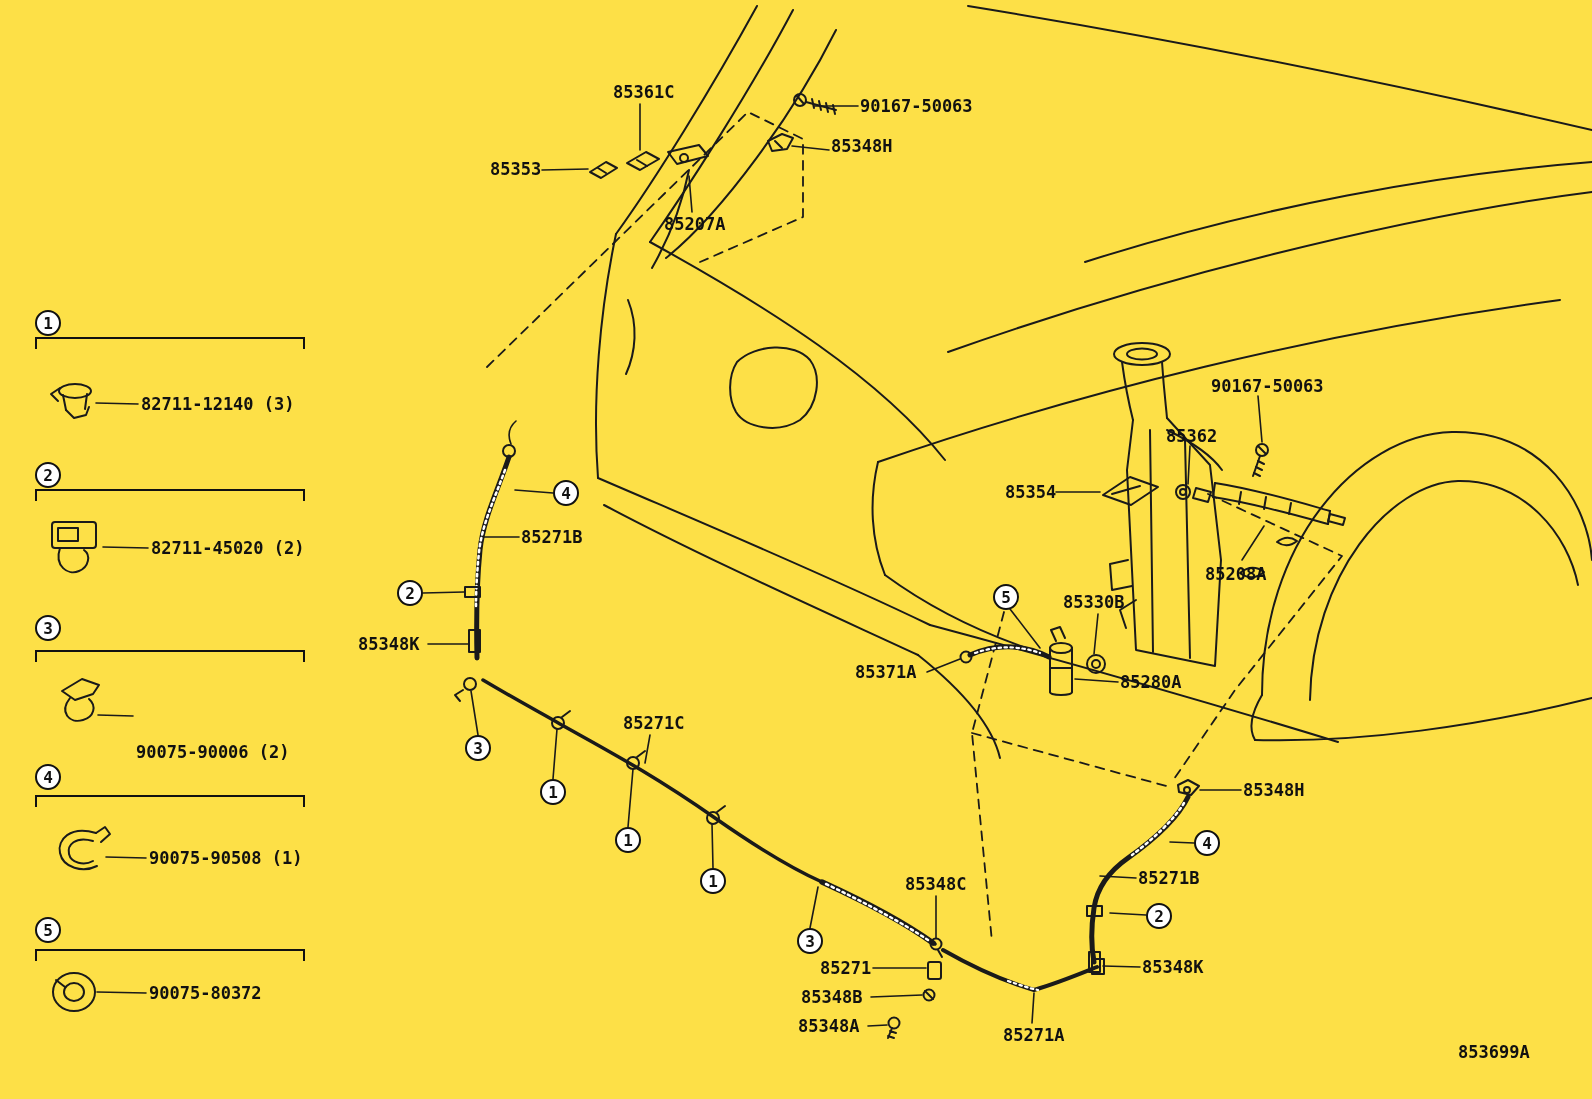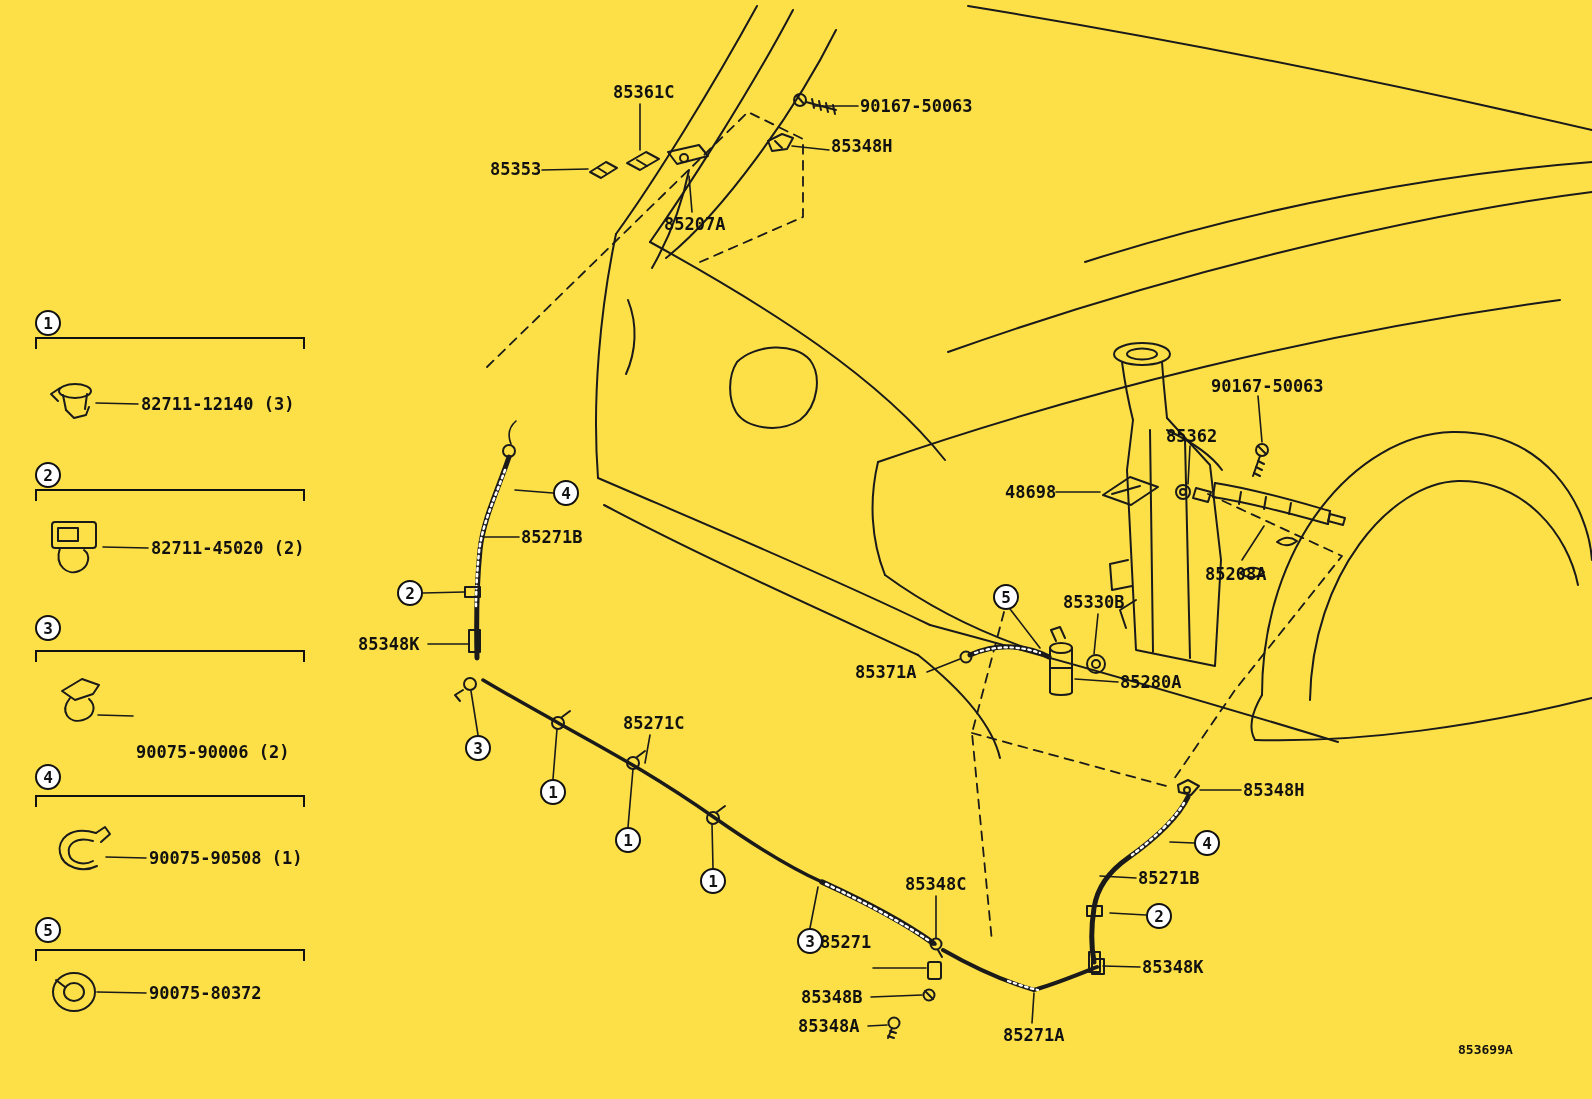--- a/index.html
+++ b/index.html
@@ -15,21 +15,21 @@
   }
   .marker{
     position:absolute;width:26px;height:26px;border:2px solid #111;border-radius:50%;
     background:#fff;display:flex;align-items:center;justify-content:center;
     font-size:16px;font-weight:bold;color:#111;box-sizing:border-box;
   }
   .bracket{
     position:absolute;width:270px;height:12px;box-sizing:border-box;
     border-top:2px solid #111;border-left:2px solid #111;border-right:2px solid #111;
   }
-  .diagram-code{position:absolute;font-weight:bold;font-size:13px;}
+  .diagram-code{position:absolute;font-weight:bold;font-size:17px;}
 </style>
 </head>
 <body>
 
 <div class="stage">
 
   <svg class="art" viewBox="0 0 1592 1099" stroke="#1a1a1a" fill="none" stroke-width="2" stroke-linecap="round" stroke-linejoin="round">
 
     <g>
       <path d="M757,6 C712,88 655,180 616,234"></path>
@@ -239,30 +239,30 @@
     </g>
   </svg>
 
   <div class="part-label" style="left:613px;top:82px">85361C</div>
   <div class="part-label" style="left:860px;top:96px">90167-50063</div>
   <div class="part-label" style="left:831px;top:136px">85348H</div>
   <div class="part-label" style="left:490px;top:159px">85353</div>
   <div class="part-label" style="left:664px;top:214px">85207A</div>
   <div class="part-label" style="left:1211px;top:376px">90167-50063</div>
   <div class="part-label" style="left:1166px;top:426px">85362</div>
-  <div class="part-label" style="left:1005px;top:482px">48698</div>
+  <div class="part-label" style="left:1005px;top:482px">85354</div>
   <div class="part-label" style="left:1205px;top:564px">85208A</div>
   <div class="part-label" style="left:1063px;top:592px">85330B</div>
   <div class="part-label" style="left:855px;top:662px">85371A</div>
   <div class="part-label" style="left:1120px;top:672px">85280A</div>
   <div class="part-label" style="left:521px;top:527px">85271B</div>
   <div class="part-label" style="left:358px;top:634px">85348K</div>
   <div class="part-label" style="left:623px;top:713px">85271C</div>
   <div class="part-label" style="left:905px;top:874px">85348C</div>
-  <div class="part-label" style="left:820px;top:932px">85271</div>
+  <div class="part-label" style="left:820px;top:958px">85271</div>
   <div class="part-label" style="left:801px;top:987px">85348B</div>
   <div class="part-label" style="left:798px;top:1016px">85348A</div>
   <div class="part-label" style="left:1003px;top:1025px">85271A</div>
   <div class="part-label" style="left:1243px;top:780px">85348H</div>
   <div class="part-label" style="left:1138px;top:868px">85271B</div>
   <div class="part-label" style="left:1142px;top:957px">85348K</div>
 
   <div class="marker" style="left:553px;top:480px">4</div>
   <div class="marker" style="left:397px;top:580px">2</div>
   <div class="marker" style="left:465px;top:735px">3</div>

